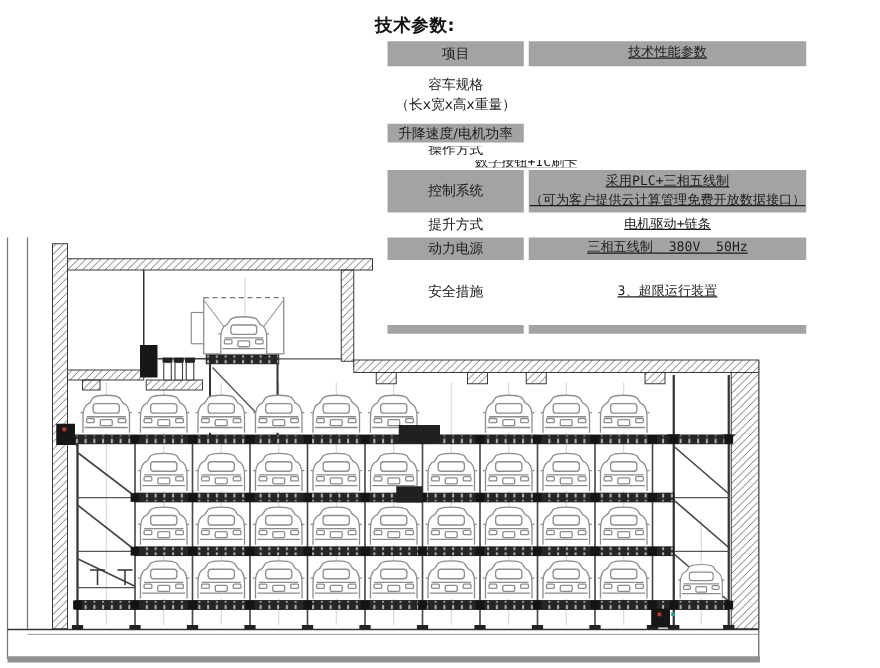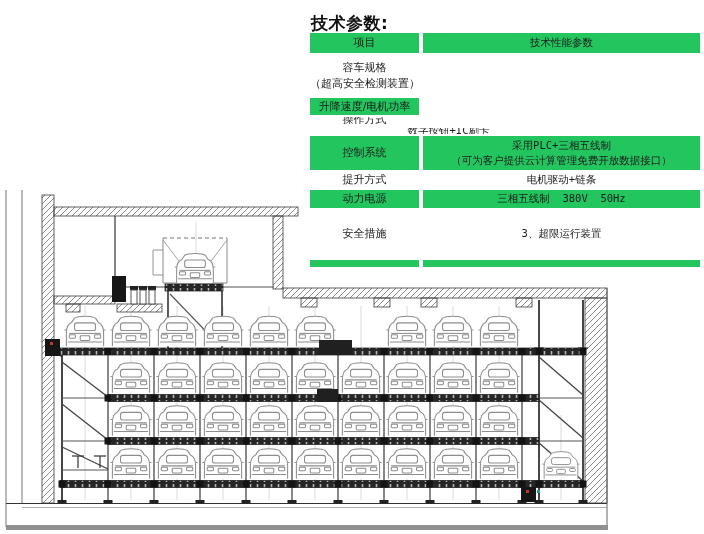--- a/index.html
+++ b/index.html
@@ -6,31 +6,31 @@
   body{
     width:704px;height:534px;position:relative;overflow:hidden;
     background:#ffffff;
     font-family:"DejaVu Sans","Liberation Sans",sans-serif;
     -webkit-font-smoothing:antialiased;
   }
   #stage{position:absolute;left:0;top:0;width:704px;height:534px;}
   
   #spec-title{
     position:absolute;left:300px;top:12px;
-    font-size:17px;font-weight:bold;color:#111;letter-spacing:0.5px;margin-left:11px;
+    font-size:14px;font-weight:bold;color:#111;letter-spacing:0.5px;
   }
   #spec-table{position:absolute;left:310px;top:33px;width:394px;}
   .spec-row{display:flex;gap:4px;margin-bottom:2px;}
   .spec-row .cell{
     display:flex;flex-direction:column;justify-content:center;align-items:center;
     color:#1c1c1c;overflow:hidden;
   }
   .spec-row .label{width:109px;font-size:11px;}
-  .spec-row .value{width:277px;font-size:10.5px;font-family:"DejaVu Sans Mono","DejaVu Sans",sans-serif;}
-  .spec-row.shaded .cell{background:#22c55e;}
+  .spec-row .value{width:222px;font-size:10.5px;font-family:"DejaVu Sans Mono","DejaVu Sans",sans-serif;text-decoration:underline;}
+  .spec-row.shaded .cell{background:#a3a3a3;}
   .spec-row .ln{white-space:pre;line-height:1.45;max-width:100%;}
   .spec-row .value .ln.long{font-size:9.3px;letter-spacing:-0.3px;}
   .spec-row.gap8 .value .ln{line-height:2.2;}
   
   #diagram{position:absolute;left:0;top:0;}
 </style>
 </head>
 <body>
 
 <div id="stage">
@@ -42,24 +42,24 @@
         <div class="cell label">
           <div class="ln">项目</div>
         </div>
         <div class="cell value">
           <div class="ln">技术性能参数</div>
         </div>
       </div>
       <div class="spec-row" style="height: 41px;">
         <div class="cell label">
           <div class="ln">容车规格</div>
-          <div class="ln">（超高安全检测装置）</div>
-        </div>
-      </div>
-      <div class="spec-row shaded" style="height: 17px;">
+          <div class="ln">（长x宽x高x重量）</div>
+        </div>
+      </div>
+      <div class="spec-row shaded" style="height: 17px; align-items: center;">
         <div class="cell label">
           <div class="ln">升降速度/电机功率</div>
         </div>
       </div>
       <div class="spec-row" style="height: 17px; flex-direction: column;">
         <div class="cell label">
           <div class="ln">操作方式</div>
         </div>
         <div class="cell value">
           <div class="ln">数字按钮+IC刷卡</div>

